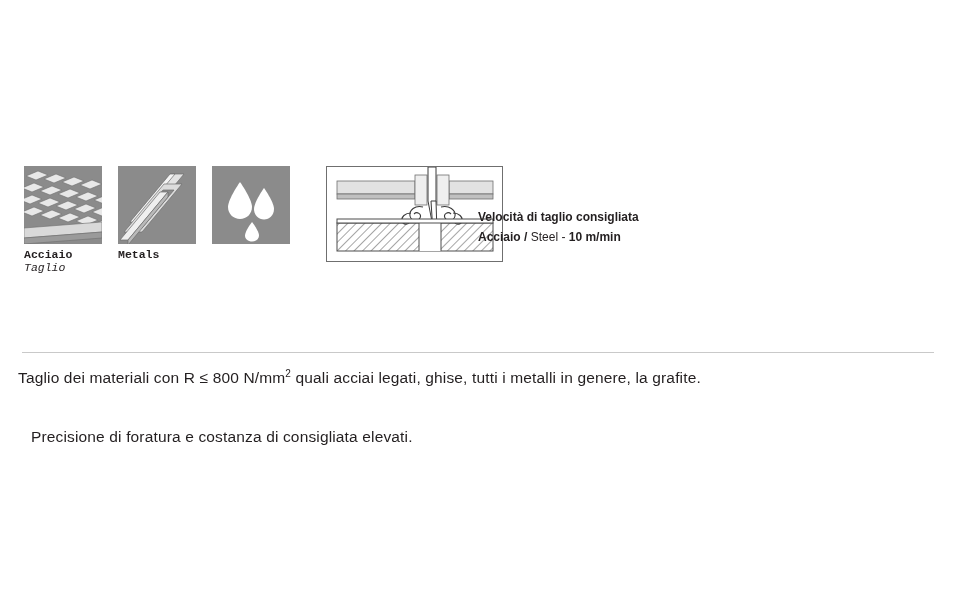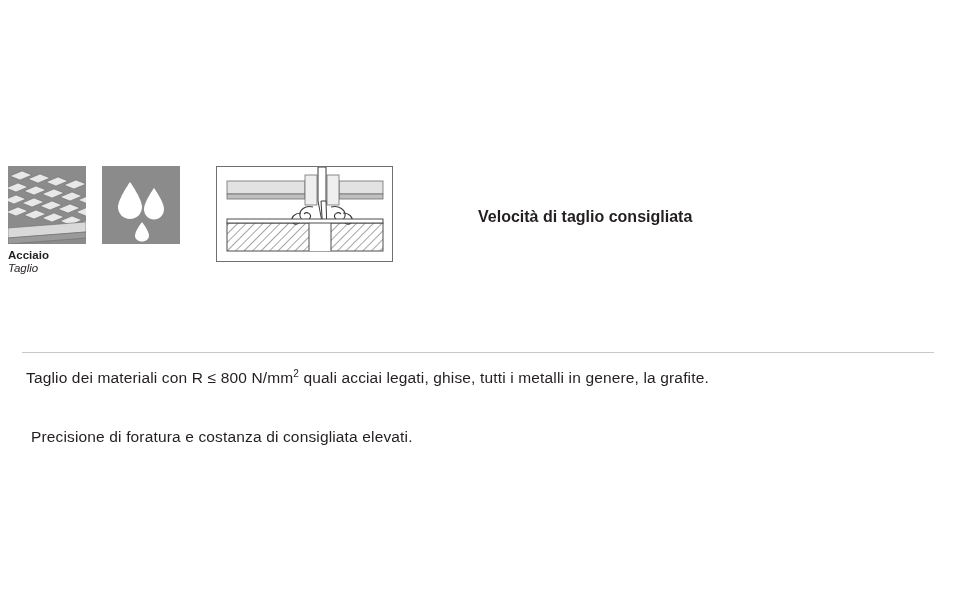--- a/index.html
+++ b/index.html
@@ -12,24 +12,25 @@
     height: 601px;
     position: relative;
     font-family: "Liberation Sans", sans-serif;
     color: #231f20;
     overflow: hidden;
   }
 
   
   .icon-row {
     position: absolute;
-    left: 8px;
+    left: 24px;
     top: 166px;
     display: flex;
     align-items: flex-start;
+    font-family: Liberation Mono, monospace;
   }
 
   .icon-block {
     position: relative;
     margin-right: 16px;
   }
 
   .icon-tile {
     width: 78px;
     height: 78px;
@@ -61,21 +62,21 @@
     background: #ffffff;
     margin-left: 20px;
     box-sizing: border-box;
   }
 
   
   .speed-text {
     position: absolute;
     left: 478px;
     top: 207px;
-    font-size: 16px;
+    font-size: 12px;
     line-height: 20px;
     color: #231f20;
   }
   .speed-text .b { font-weight: bold; }
   .speed-text .n { font-weight: normal; }
 
   
   .divider {
     position: absolute;
     left: 22px;
@@ -85,21 +86,21 @@
     background: #c9c9c9;
   }
 
   
   .para {
     position: absolute;
     font-size: 15.5px;
     color: #231f20;
     letter-spacing: 0.15px;
   }
-  .para-1 { left: 26px; top: 368px; }
+  .para-1 { left: 18px; top: 368px; }
   .para-2 { left: 31px; top: 428px; }
   .sup { font-size: 10px; vertical-align: super; }
 </style>
 </head>
 <body>
 
 <div class="icon-row">
 
   <div class="icon-block">
     <div class="icon-tile">
@@ -139,20 +140,41 @@
         <polygon points="0,62 78,56 78,66 0,72" fill="#d9d9d9" stroke="#6f6f6f" stroke-width="0.6"></polygon>
         <polygon points="0,72 78,66 78,72 0,78" fill="#9a9a9a" stroke="#6f6f6f" stroke-width="0.6"></polygon>
       </svg>
     </div>
     <div class="icon-caption">
       <span>Acciaio</span><br>
       <span class="sub">Taglio</span>
     </div>
   </div>
 
+  <div class="icon-block">
+    <div class="icon-tile">
+      <svg class="metals-svg" width="78" height="78" viewBox="0 0 78 78" xmlns="http://www.w3.org/2000/svg">
+        <rect x="0" y="0" width="78" height="78" fill="#8b8b8b"></rect>
+        <g stroke="#6f6f6f" stroke-width="0.7">
+
+          <path d="M12 56 L52 8 L66 8 L26 56 Z" fill="#e3e3e3"></path>
+          <path d="M12 56 L52 8 L57 8 L17 56 Z" fill="#f4f4f4"></path>
+
+          <path d="M6 66 L46 18 L64 18 L24 66 Z" fill="#dcdcdc"></path>
+          <path d="M13 62 L45 24 L56 24 L24 62 Z" fill="#8b8b8b"></path>
+
+          <path d="M2 74 L42 26 L50 26 L10 74 Z" fill="#efefef"></path>
+          <path d="M10 74 L50 26 L50 31 L10 79 Z" fill="#b9b9b9"></path>
+        </g>
+      </svg>
+    </div>
+    <div class="icon-caption">
+      <span>Metals</span>
+    </div>
+  </div>
 
   <div class="icon-block">
     <div class="icon-tile">
       <svg class="drops-svg" width="78" height="78" viewBox="0 0 78 78" xmlns="http://www.w3.org/2000/svg">
         <rect x="0" y="0" width="78" height="78" fill="#8b8b8b"></rect>
         <g fill="#ffffff">
           <path d="M28 16 C28 16 16 33 16 41 C16 48 21.5 53 28 53 C34.5 53 40 48 40 41 C40 33 28 16 28 16 Z"></path>
           <path d="M52 22 C52 22 42 36 42 43 C42 49 46.5 53.5 52 53.5 C57.5 53.5 62 49 62 43 C62 36 52 22 52 22 Z"></path>
           <path d="M40 56 C40 56 33 65 33 69.5 C33 73 36 75.5 40 75.5 C44 75.5 47 73 47 69.5 C47 65 40 56 40 56 Z"></path>
         </g>
@@ -193,20 +215,23 @@
       <line x1="92" y1="56" x2="92" y2="84" stroke="#4d4d4d" stroke-width="1"></line>
       <line x1="114" y1="56" x2="114" y2="84" stroke="#4d4d4d" stroke-width="1"></line>
 
       <rect x="10" y="52" width="156" height="4" fill="#ffffff" stroke="#4d4d4d" stroke-width="1"></rect>
     </svg>
   </div>
 </div>
 
 <div class="speed-text">
   <div class="b">Velocità di taglio consigliata</div>
+  <div>
+    <span class="b">Acciaio /</span><span class="n"> Steel - </span><span class="b">10 m/min</span>
+  </div>
 </div>
 
 <div class="divider"></div>
 
 <div class="para para-1">
   <span>Taglio dei materiali con R ≤ 800 N/mm</span><span class="sup">2</span><span> quali acciai legati, ghise, tutti i metalli in genere, la grafite.</span>
 </div>
 
 <div class="para para-2">Precisione di foratura e costanza di consigliata elevati.</div>
 

